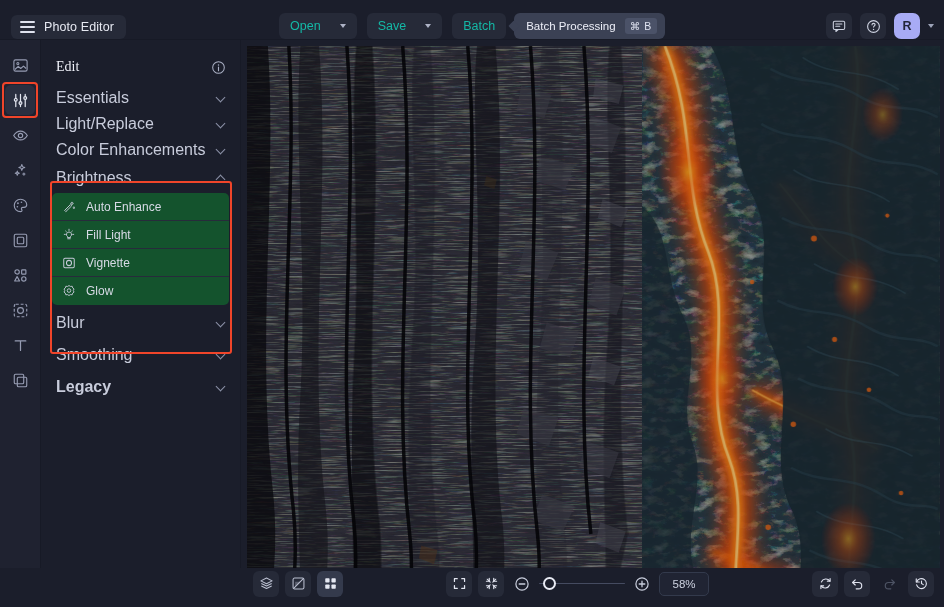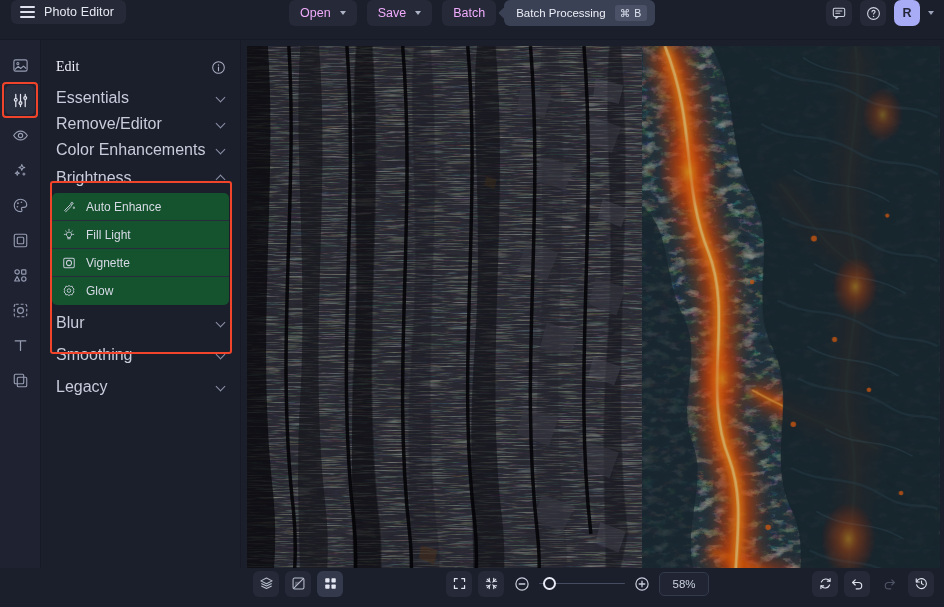--- a/index.html
+++ b/index.html
@@ -14,21 +14,21 @@
     position: relative;
     width: 944px; height: 607px;
     background: #1b1e2b;
     display: flex; flex-direction: column;
   }
 
   
   .header {
     height: 40px; flex: 0 0 40px;
     background: #1b1e2b;
-    display: flex; align-items: flex-start;
+    display: flex; align-items: flex-end;
     position: relative;
     border-bottom: 1px solid #171a26;
   }
   .brand {
     display: flex; align-items: center; gap: 9px;
     margin-left: 11px;
     padding: 5px 12px 5px 9px;
     border-radius: 6px;
     background: #262a38;
     cursor: pointer;
@@ -37,25 +37,25 @@
   .burger { width: 15px; height: 12px; display: flex; flex-direction: column; justify-content: space-between; }
   .burger i { display: block; height: 1.6px; background: #dfe2ee; border-radius: 1px; }
 
   .center-tools {
     position: absolute; left: 0; right: 0;
     display: flex; align-items: center; justify-content: center;
     gap: 10px; pointer-events: none;
   }
   .center-tools > * { pointer-events: auto; }
   .hbtn {
-    display: flex; align-items: center; gap: 9px;
+    display: flex; align-items: center; gap: 19px;
     height: 26px; padding: 0 11px;
     background: #262a38; border-radius: 6px;
     border: none; cursor: pointer;
-    font-size: 12.5px; color: #f0abfc;
+    font-size: 12.5px; color: #14b8a6;
     font-family: "Liberation Sans", sans-serif;
   }
   .chev {
     width: 0; height: 0;
     border-left: 3.6px solid transparent;
     border-right: 3.6px solid transparent;
     border-top: 4.2px solid #aeb3c6;
   }
   .tooltip {
     display: flex; align-items: center; gap: 9px;
@@ -371,21 +371,21 @@
           </svg>
         </span>
       </div>
 
       <div class="section">
         <span class="section-label">Essentials</span>
         <span class="sec-chev"></span>
       </div>
 
       <div class="section">
-        <span class="section-label">Remove/Editor</span>
+        <span class="section-label">Light/Replace</span>
         <span class="sec-chev"></span>
       </div>
 
       <div class="section">
         <span class="section-label">Color Enhancements</span>
         <span class="sec-chev"></span>
       </div>
 
 
       <div class="section" style="margin-top:3px;">
@@ -429,21 +429,21 @@
       <div class="section" style="margin-top:5px;">
         <span class="section-label">Blur</span>
         <span class="sec-chev"></span>
       </div>
 
       <div class="section" style="margin-top:7px;gap:24px;">
         <span class="section-label">Smoothing</span>
         <span class="sec-chev"></span>
       </div>
 
-      <div class="section" style="margin-top:7px;">
+      <div class="section" style="margin-top:7px;font-weight:bold;">
         <span class="section-label">Legacy</span>
         <span class="sec-chev"></span>
       </div>
 
       <div class="hlbox" style="left:9px; top:141px; width:182px; height:173px;"></div>
     </div>
 
     <div class="stage">
       <div class="canvas-wrap">
         <div class="canvas">

